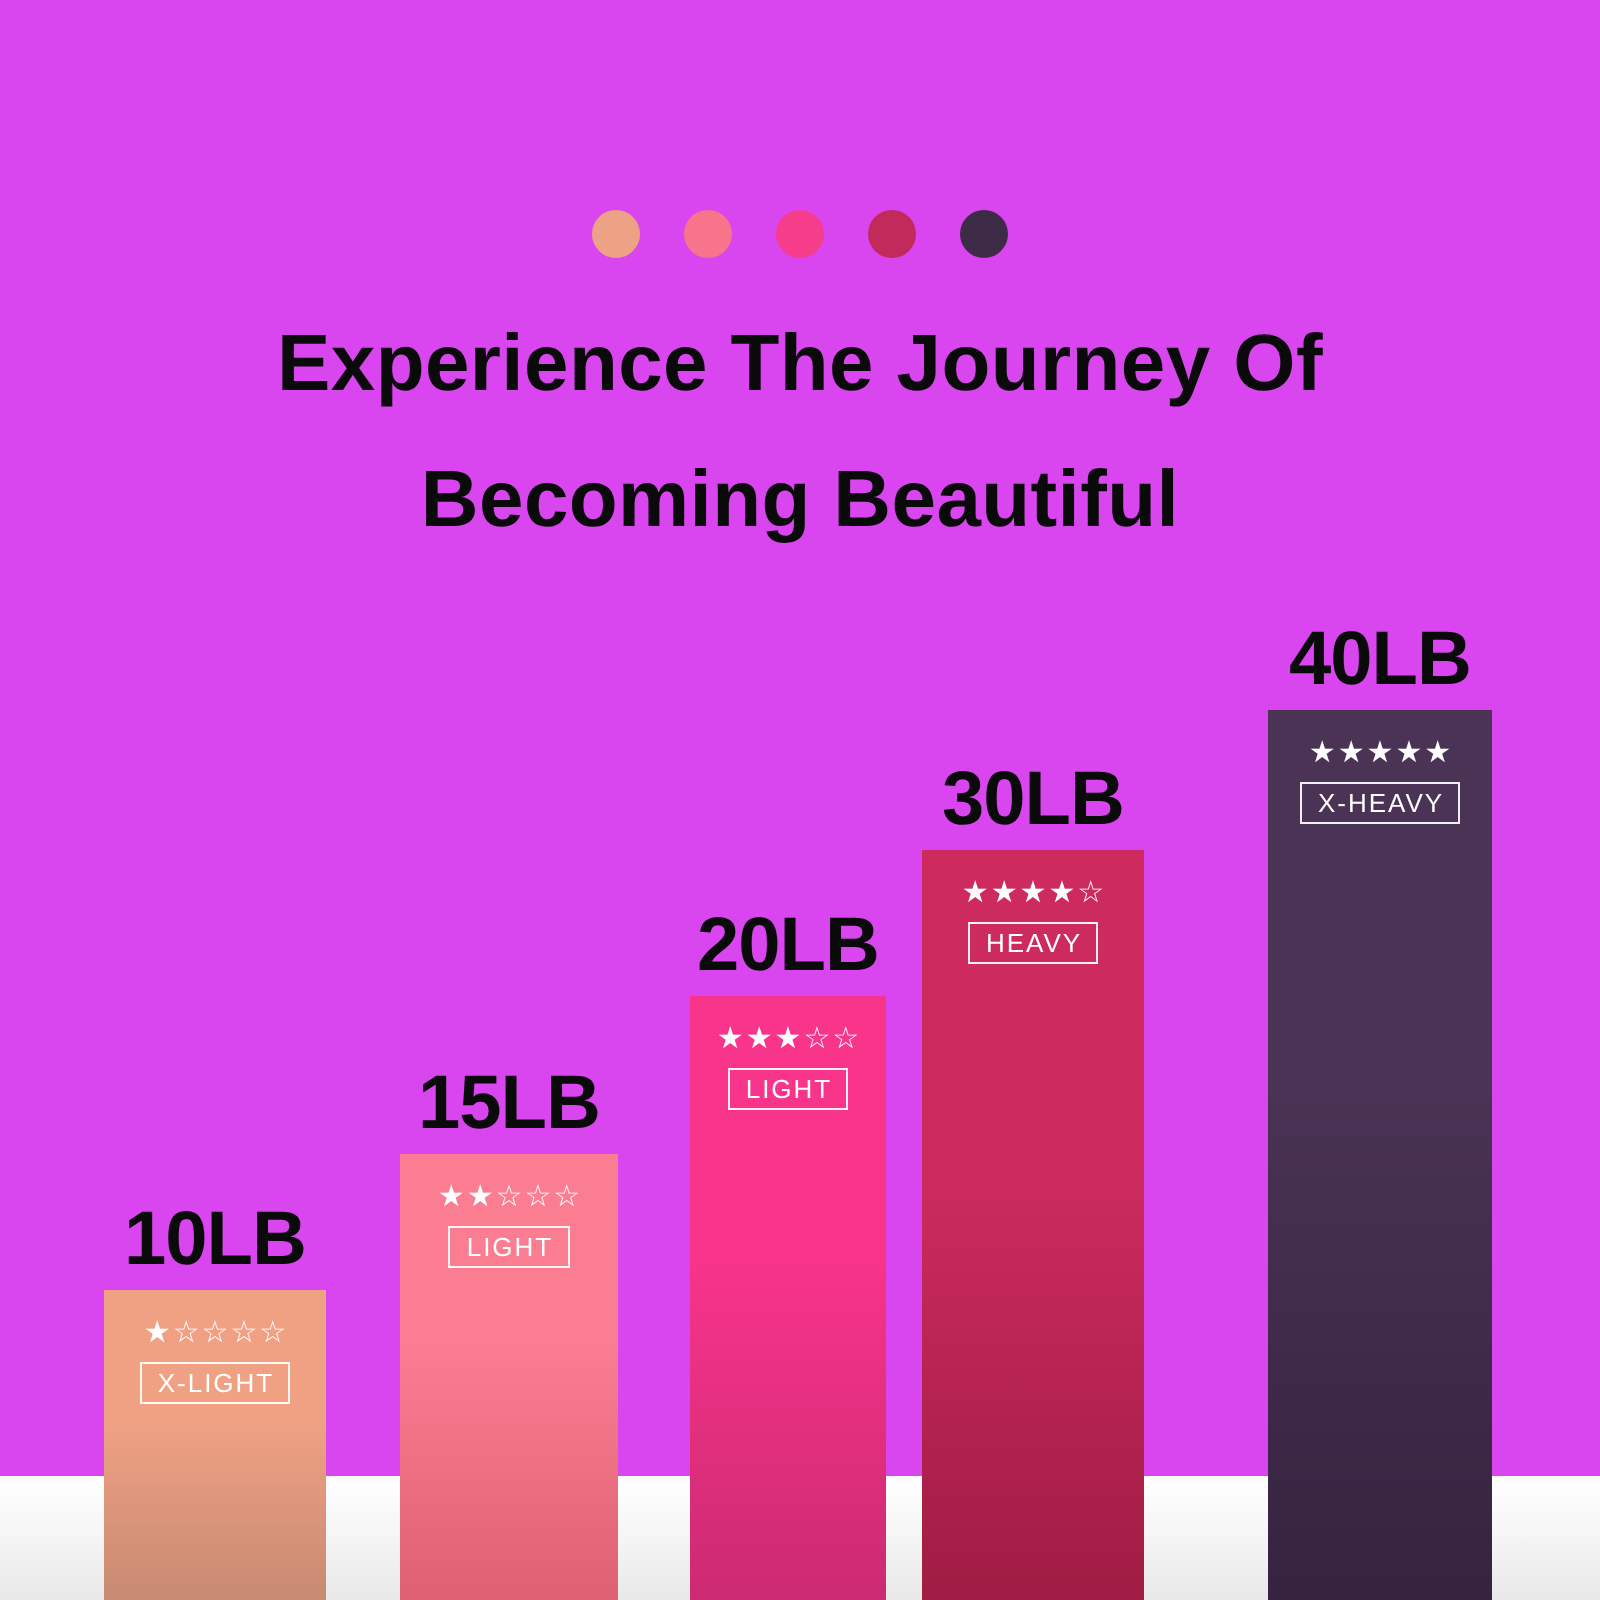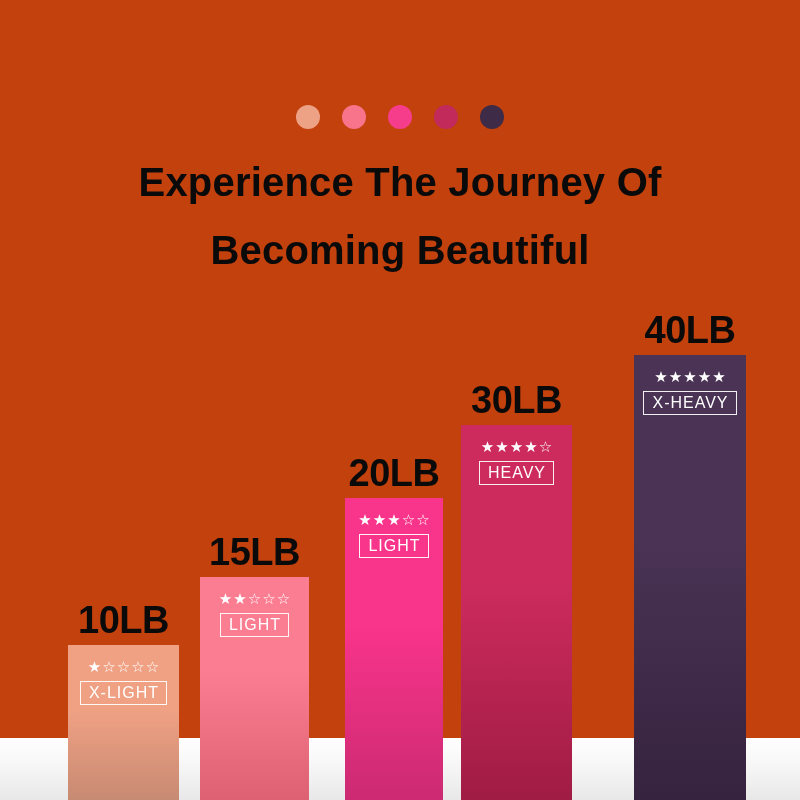--- a/index.html
+++ b/index.html
@@ -11,21 +11,21 @@
     height: 800px;
     background: #ffffff;
     font-family: "Liberation Sans", sans-serif;
     overflow: hidden;
   }
 
   #page {
     position: relative;
     width: 800px;
     height: 800px;
-    background: #c2410c;
+    background: #d946ef;
     overflow: hidden;
   }
 
   
   #floor {
     position: absolute;
     left: 0;
     bottom: 0;
     width: 800px;
     height: 62px;
@@ -121,21 +121,21 @@
     gap: 1px;
     line-height: 1;
     color: #ffffff;
     font-size: 15px;
     letter-spacing: 0px;
   }
   .stars span { display: inline-block; }
   .tier-box {
     border: 1.5px solid rgba(255,255,255,0.92);
     color: #ffffff;
-    font-size: 16px;
+    font-size: 13px;
     letter-spacing: 1px;
     padding: 3px 7px 3px 8px;
     line-height: 1;
     white-space: nowrap;
   }
 </style>
 </head>
 <body>
 
 <div id="page">
@@ -149,21 +149,21 @@
       <div class="dot" style="background: rgb(194, 42, 91);"></div>
       <div class="dot" style="background: rgb(61, 43, 71);"></div>
     </div>
 
   <div id="heading">
     <span class="line">Experience The Journey Of</span>
     <span class="line">Becoming Beautiful</span>
   </div>
 
   <div id="chart">
-      <div class="bar-group" style="left: 52px; width: 111px; height: 155px; margin-left: 16px;">
+      <div class="bar-group" style="left: 52px; width: 111px; height: 155px;">
         <div class="bar-label">10LB</div>
         <div class="bar">
           <div class="bar-inner" style="background: linear-gradient(rgb(240, 161, 132) 0%, rgb(240, 161, 132) 42%, rgb(199, 138, 114) 100%);"></div>
           <div class="bar-content">
             <div class="stars">
               <span>★</span>
               <span>☆</span>
               <span>☆</span>
               <span>☆</span>
               <span>☆</span>

